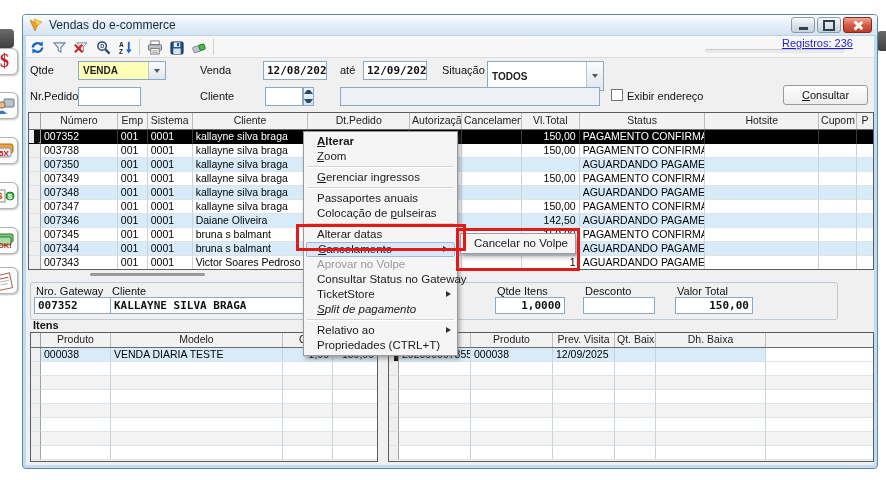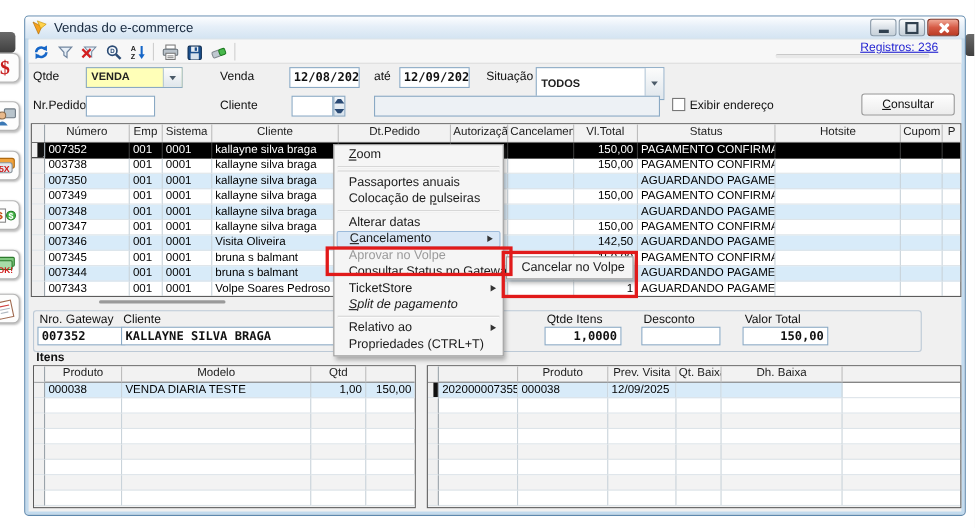--- a/index.html
+++ b/index.html
@@ -362,21 +362,21 @@
         <div class="c" style="width:126px;">PAGAMENTO CONFIRMADO</div>
         <div class="c" style="width:114px;"></div>
         <div class="c" style="width:38px;"></div>
         <div class="c" style="width:16px;border-right:none;"></div>
   </div>
   <div class="grow alt">
     <div class="c ind" style="width:12px;"></div>
     <div class="c" style="width:77px;">007346</div>
         <div class="c" style="width:30px;">001</div>
         <div class="c" style="width:45px;">0001</div>
-        <div class="c" style="width:116px;">Visita Oliveira</div>
+        <div class="c" style="width:116px;">Daiane Oliveira</div>
         <div class="c" style="width:102px;"></div>
         <div class="c" style="width:52px;"></div>
         <div class="c" style="width:60px;"></div>
         <div class="c num" style="width:58px;">142,50</div>
         <div class="c" style="width:126px;">AGUARDANDO PAGAMENTO</div>
         <div class="c" style="width:114px;"></div>
         <div class="c" style="width:38px;"></div>
         <div class="c" style="width:16px;border-right:none;"></div>
   </div>
   <div class="grow">
@@ -407,21 +407,21 @@
         <div class="c" style="width:126px;">AGUARDANDO PAGAMENTO</div>
         <div class="c" style="width:114px;"></div>
         <div class="c" style="width:38px;"></div>
         <div class="c" style="width:16px;border-right:none;"></div>
   </div>
   <div class="grow">
     <div class="c ind" style="width:12px;"></div>
     <div class="c" style="width:77px;">007343</div>
         <div class="c" style="width:30px;">001</div>
         <div class="c" style="width:45px;">0001</div>
-        <div class="c" style="width:116px;">Volpe Soares Pedroso</div>
+        <div class="c" style="width:116px;">Victor Soares Pedroso</div>
         <div class="c" style="width:102px;"></div>
         <div class="c" style="width:52px;"></div>
         <div class="c" style="width:60px;"></div>
         <div class="c num" style="width:58px;">1</div>
         <div class="c" style="width:126px;">AGUARDANDO PAGAMENTO</div>
         <div class="c" style="width:114px;"></div>
         <div class="c" style="width:38px;"></div>
         <div class="c" style="width:16px;border-right:none;"></div>
   </div>
 </div>
@@ -592,22 +592,24 @@
         <div class="c" style="width:41px;"></div>
         <div class="c" style="width:110px;"></div>
         <div class="c" style="width:107px;border-right:none;"></div>
       </div>
   <div class="scrollstrip" style="height:8px;position:relative;">
     <div style="position:absolute;left:4px;top:1px;width:3px;height:6px;background:#222;"></div>
   </div>
 </div>
 
 <div class="abs menu" style="left:303px;top:131px;width:155px;">
+  <div class="mi bold"><span></span><span class="u">A</span><span>lterar</span></div>
   <div class="mi"><span></span><span class="u">Z</span><span>oom</span></div>
   <div class="msep"></div>
+  <div class="mi"><span></span><span class="u">G</span><span>erenciar ingressos</span></div>
   <div class="msep"></div>
   <div class="mi"><span>Passaportes anuais</span></div>
   <div class="mi"><span>Colocação de </span><span class="u">p</span><span>ulseiras</span></div>
   <div class="msep"></div>
   <div class="mi"><span>Alterar datas</span></div>
   <div class="mi hl"><span class="u">C</span><span>ancelamento</span><span class="marrow" style="top:3px;"></span></div>
   <div class="mi dis"><span>Aprovar no Volpe</span></div>
   <div class="mi"><span>Consultar Status no Gateway</span></div>
   <div class="mi"><span>TicketStore</span><span class="marrow"></span></div>
   <div class="mi ital"><span class="u">S</span><span>plit de pagamento</span></div>

